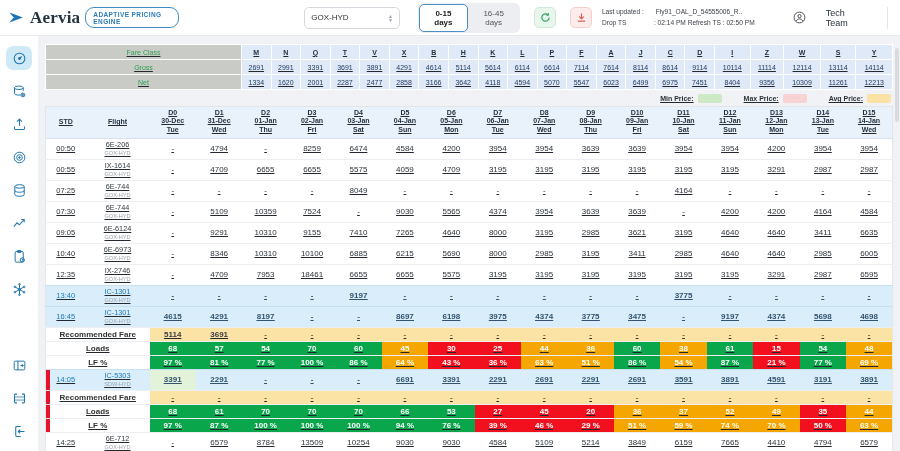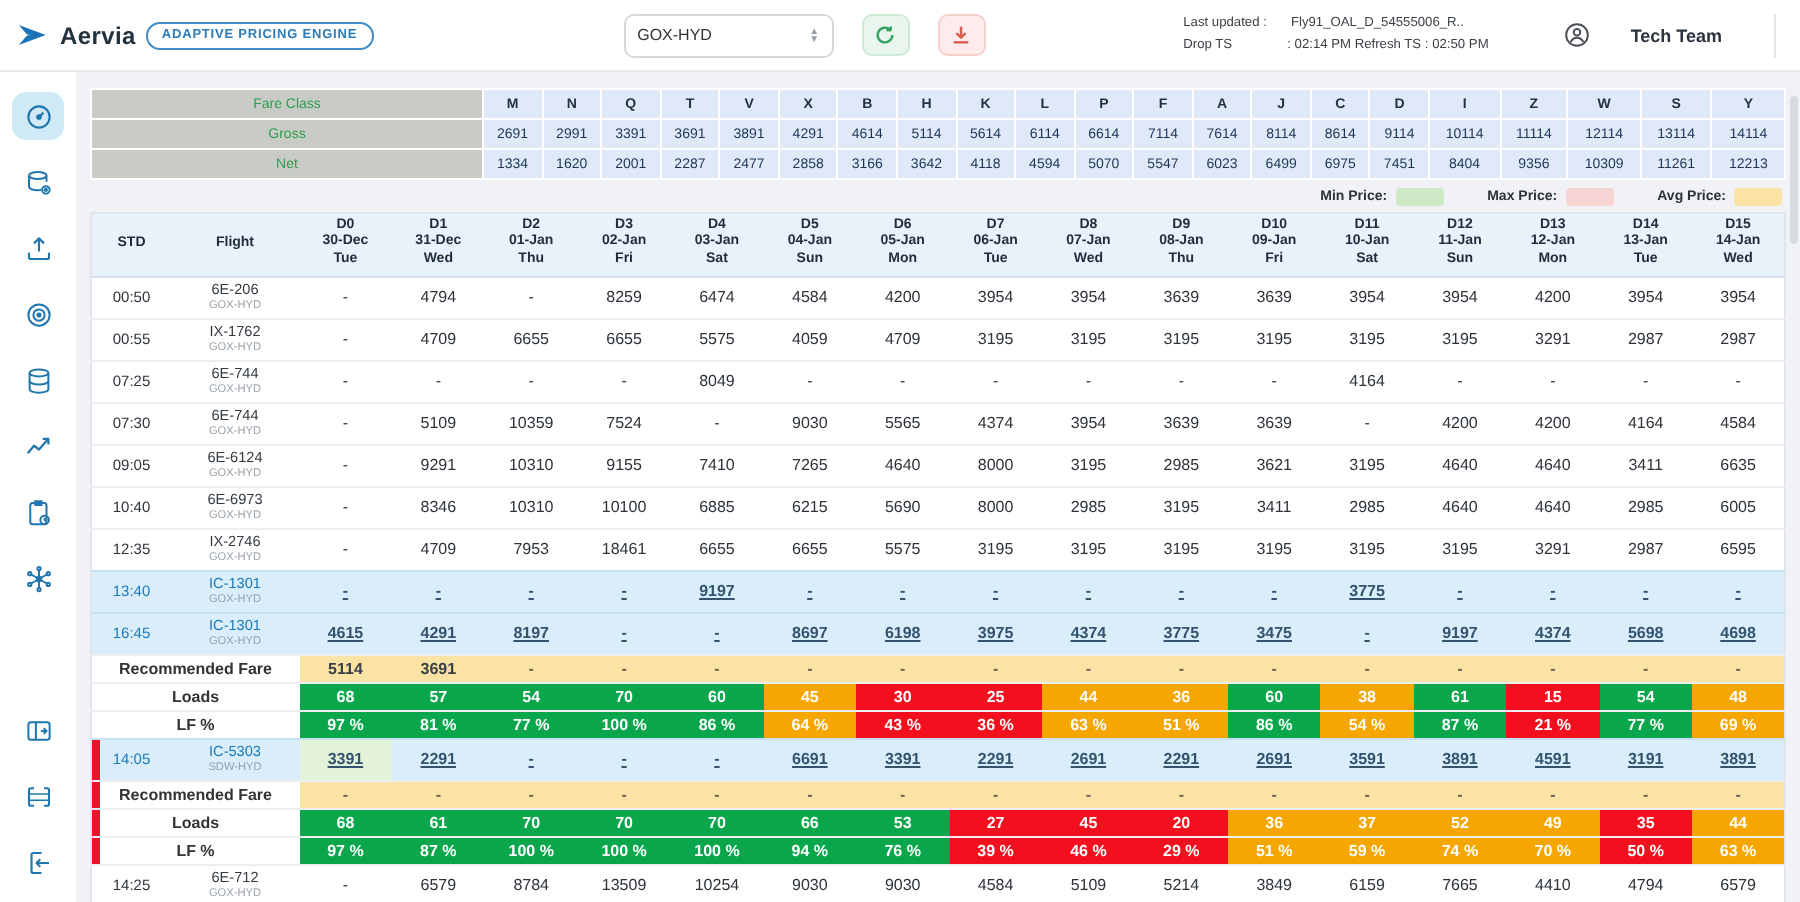--- a/index.html
+++ b/index.html
@@ -3,43 +3,43 @@
 <meta charset="utf-8">
 <style>
   * { margin:0; padding:0; box-sizing:border-box; }
   html,body { width:900px; height:451px; overflow:hidden; background:#fff;
     font-family:"Liberation Sans", sans-serif; color:#24292f; }
 
   
   .topbar { height:36px; background:#fff; border-bottom:1px solid #e7e9ec;
     display:flex; align-items:center; padding:0 12px 0 8px; gap:10px; position:relative; z-index:5;}
   .brand { display:flex; align-items:center; gap:5px; }
-  .brand-name { font-size:12px; font-weight:700; color:#23323f; letter-spacing:.2px;}
+  .brand-name { font-size:17px; font-weight:700; color:#23323f; letter-spacing:.2px;font-family:Liberation Serif, serif;}
   .badge { border:1px solid #3f8cc6; color:#2b7bb9; font-size:6.5px; font-weight:700;
     border-radius:9px; padding:2.5px 7px; letter-spacing:.4px; }
   .route-select { margin-left:115px; width:105px; height:22px; border:1px solid #d5d9de;
     border-radius:5px; background:#fff; display:flex; align-items:center;
     justify-content:space-between; padding:0 6px; font-size:8px; color:#333; cursor:pointer;}
   .chev { display:flex; flex-direction:column; line-height:4px; font-size:5px; color:#9aa1a9;}
   .range-toggle { display:flex; background:#eceef1; border-radius:6px; padding:1px; margin-left:8px;}
   .range-btn { font-size:8px; padding:4px 8px; border-radius:5px; color:#555; cursor:pointer;
     border:1px solid transparent; background:transparent; font-family:inherit;}
   .range-btn.active { background:#fff; border-color:#4a90c4; color:#222; font-weight:700;}
   .icon-btn { width:24px; height:21px; border-radius:5px; display:flex; align-items:center;
     justify-content:center; cursor:pointer; border:1px solid transparent; margin-left:4px;}
   .icon-btn.refresh { background:#e9f6ee; border-color:#cdead6; color:#31a45f;}
   .icon-btn.download{ background:#fdeceb; border-color:#f6cfcc; color:#d85c52;}
   .status-block { margin-left:auto; font-size:6.6px; color:#3a3f45; line-height:1.55; white-space:nowrap;}
   .status-row span.lbl { display:inline-block; min-width:52px;}
   .user-chip { display:flex; align-items:center; gap:20px; font-size:9px; color:#2c3440;
-    margin-left:28px; margin-right:6px; cursor:pointer;font-weight:bold;}
+    margin-left:28px; margin-right:6px; cursor:pointer;}
   .vline { width:1px; height:22px; background:#e3e5e8; margin-left:10px;}
 
   
-  .shell { display:flex; height:415px; }
+  .shell { display:flex; height:415px;text-decoration:underline; }
   .sidebar { width:38px; background:#fff; display:flex; flex-direction:column;
     align-items:center; padding:10px 0 8px; gap:9px; }
   .side-ic { width:26px; height:24px; border-radius:7px; display:flex; align-items:center;
     justify-content:center; color:#2176ae; cursor:pointer; background:transparent; border:none;}
   .side-ic.active { background:#cfe9f7; }
   .side-spacer { flex:1; }
   .main { flex:1; background:#f0f2f5; padding:8px 7px 0 7px; position:relative; overflow:hidden;}
 
   
   table { border-collapse:collapse; }
@@ -101,20 +101,24 @@
   </div>
 
   <div class="route-select">
     <span>GOX-HYD</span>
     <span class="chev">
         <span>▲</span>
         <span>▼</span>
       </span>
   </div>
 
+  <div class="range-toggle">
+    <button class="range-btn active">0-15 days</button>
+    <button class="range-btn">16-45 days</button>
+  </div>
 
   <div class="icon-btn refresh">
     <span style="display:flex;">
       <svg width="11" height="11" viewBox="0 0 24 24" fill="none" stroke="currentColor" stroke-width="2.6">
           <path d="M20 12a8 8 0 1 1-2.5-5.8"></path>
           <path d="M18.5 2.5 18 7l-4.5-.5" stroke-linejoin="round"></path>
         </svg>
     </span>
   </div>
   <div class="icon-btn download">
@@ -457,21 +461,21 @@
             <td class="">3639</td>
             <td class="">3954</td>
             <td class="">3954</td>
             <td class="">4200</td>
             <td class="">3954</td>
             <td class="">3954</td>
           </tr>
           <tr class="flight">
             <td class="std">00:55</td>
             <td class="fcode">
-              <div class="code">IX-1762</div>
+              <div class="code">IX-1614</div>
               <div class="rte">GOX-HYD</div>
             </td>
             <td class="">-</td>
             <td class="">4709</td>
             <td class="">6655</td>
             <td class="">6655</td>
             <td class="">5575</td>
             <td class="">4059</td>
             <td class="">4709</td>
             <td class="">3195</td>

